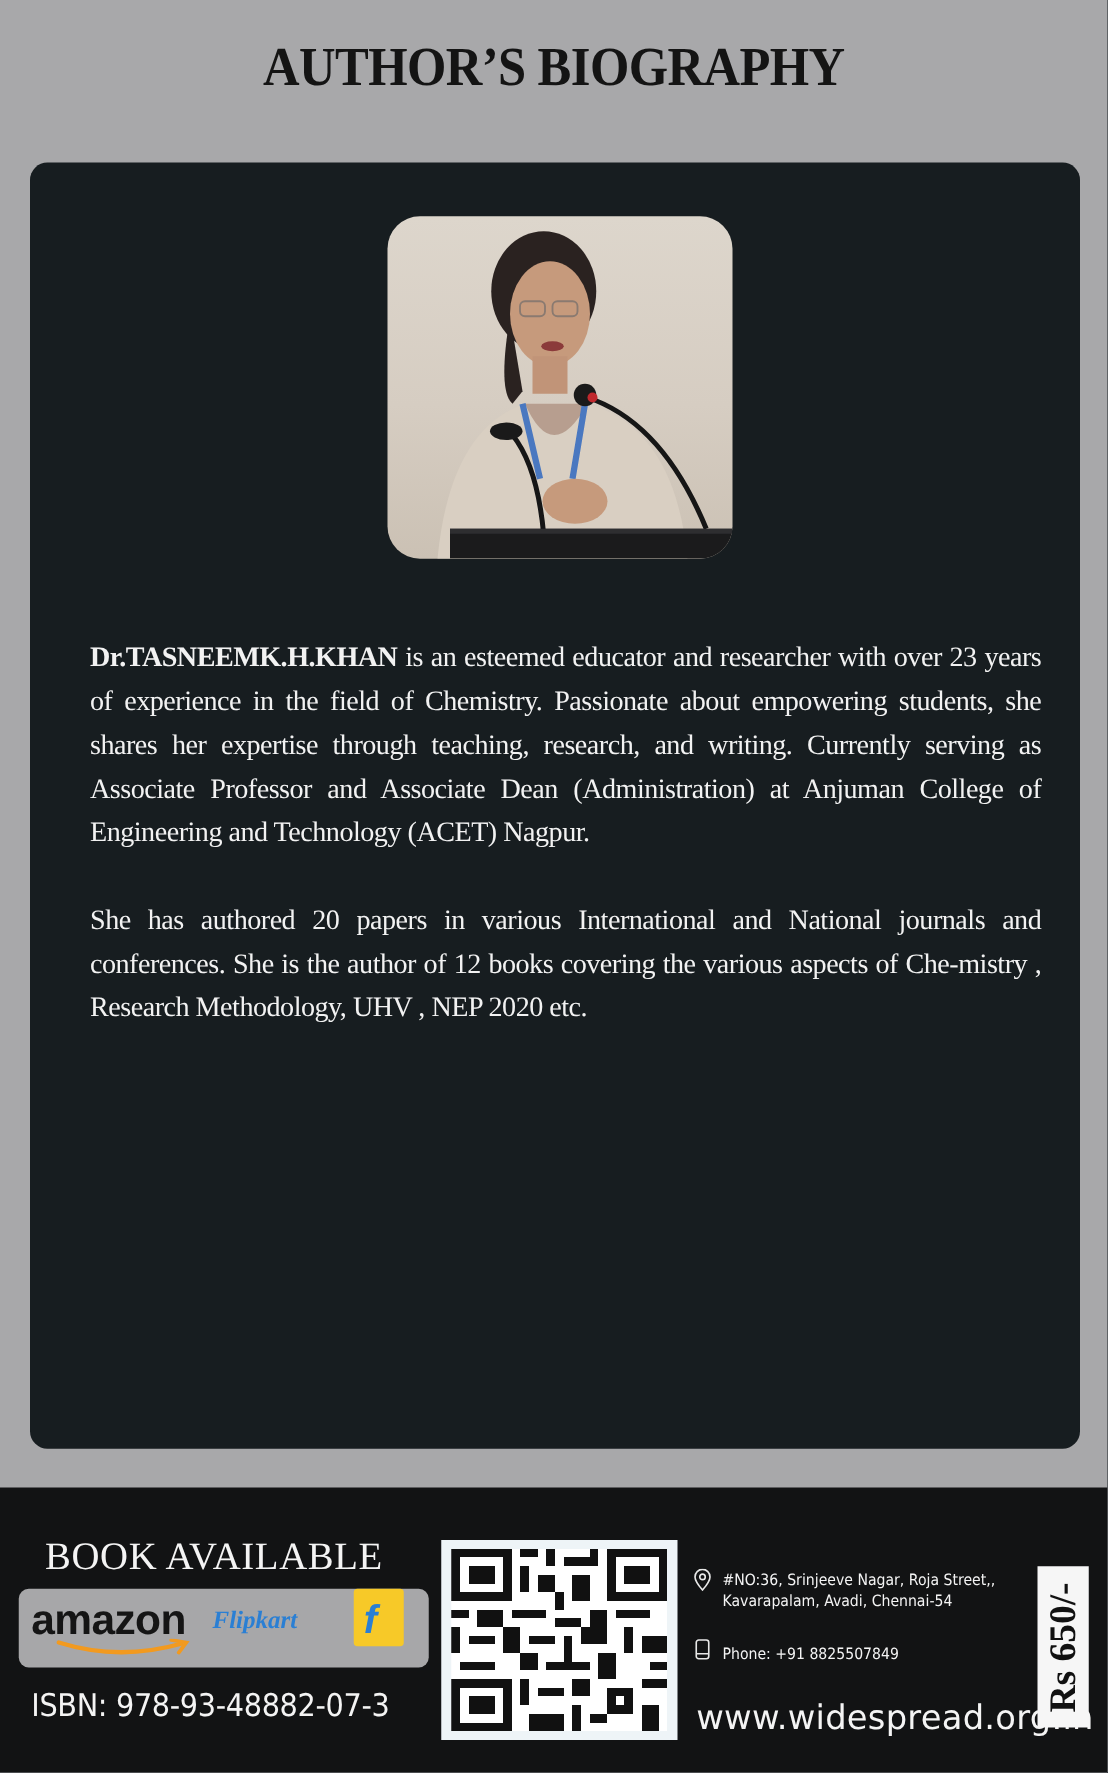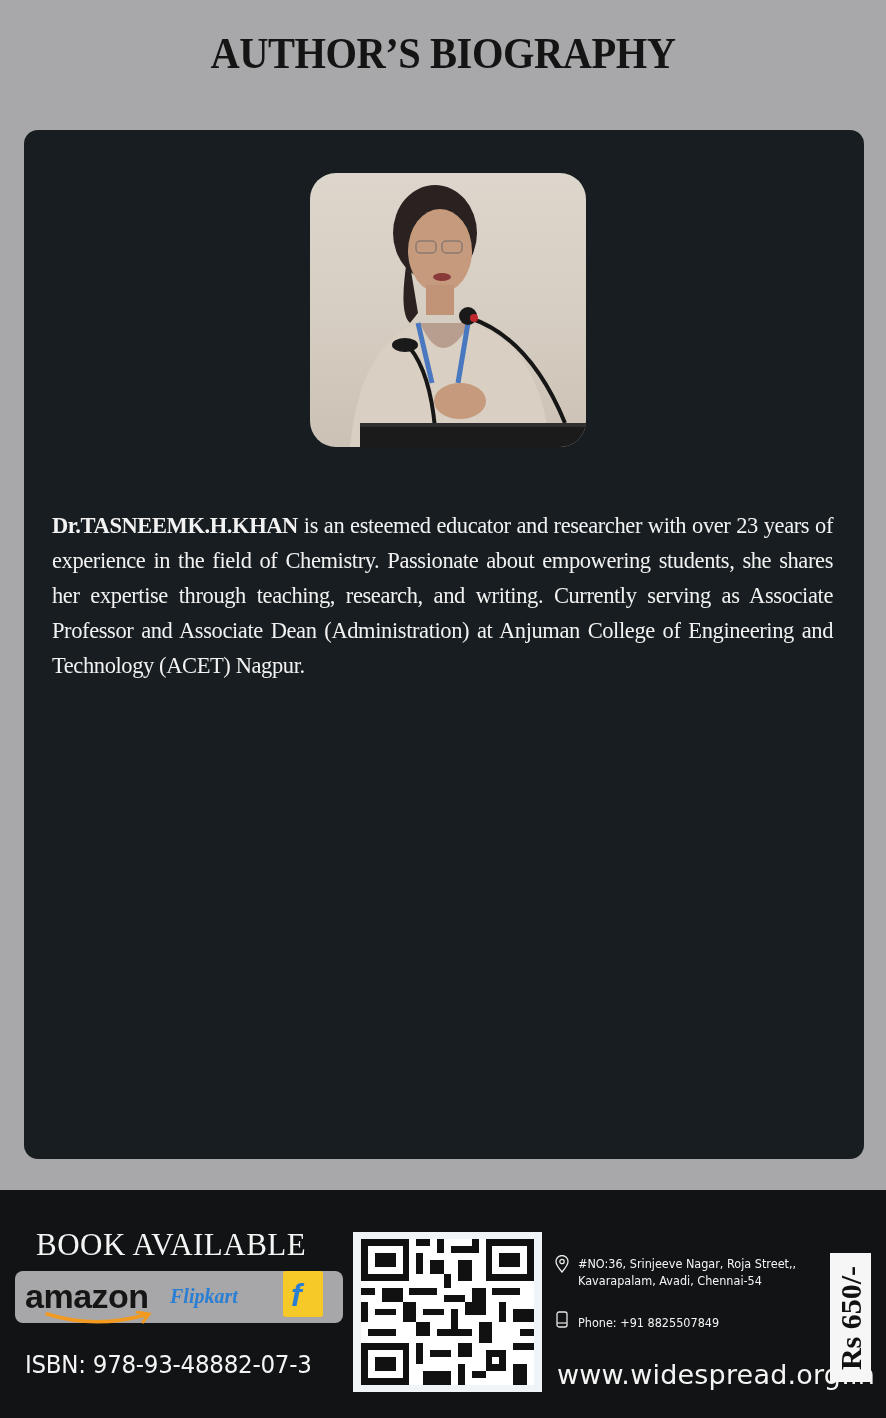--- a/index.html
+++ b/index.html
@@ -19,32 +19,32 @@
   .photo {
     position: absolute; left: 310px; top: 173px; width: 276px; height: 274px;
     border-radius: 26px; overflow: hidden;
     background: linear-gradient(180deg, #ddd6cc 0%, #d6cdc2 55%, #cbc1b4 100%);
   }
   .bio {
     position: absolute; left: 52px; top: 508px; width: 781px;
     color: #f2f2f2; font-family: "Liberation Serif", serif; font-size: 22.5px; line-height: 35px;
     text-align: justify; letter-spacing: -0.4px;
   }
-  .bio p { margin-bottom: 35px; text-align: justify; }
+  .bio p { margin-bottom: 35px; text-align: justify; margin-left: 20px; }
   .bio b { font-weight: bold; }
 
   .footer {
     position: absolute; left: 0; top: 1190px; width: 886px; height: 228px; background: #121314;
   }
   .book-available {
     position: absolute; left: 36px; top: 1227px; color: #f4f4f4;
     font-family: "Liberation Serif", serif; font-size: 31px; letter-spacing: 0.5px;
   }
   .stores {
-    position: absolute; left: 15px; top: 1271px; width: 328px; height: 52px;
+    position: absolute; left: 15px; top: 1271px; width: 328px; height: 63px;
     background: #a7a7a9; border-radius: 8px;
   }
   .amazon {
     position: absolute; left: 10px; top: 6px; font-family: "Liberation Sans", sans-serif;
     font-weight: bold; font-size: 34px; color: #151515; letter-spacing: -0.5px;
   }
   .amazon-smile { position: absolute; left: 30px; top: 40px; }
   .flipkart {
     position: absolute; left: 155px; top: 14px; font-family: Liberation Serif, serif;
     font-weight: bold; font-style: italic; font-size: 20px; color: #2a7fd4;
@@ -131,20 +131,21 @@
     <path d="M100 175 Q120 200 125 255" stroke="#161616" stroke-width="4" fill="none"></path>
     <ellipse cx="95" cy="172" rx="13" ry="7" fill="#1a1a1a"></ellipse>
 
     <rect x="50" y="250" width="226" height="24" fill="#1b1b1c"></rect>
     <rect x="50" y="250" width="226" height="4" fill="#2e2e30"></rect>
   </svg>
 </div>
 
 <div class="bio">
   <p><b>Dr.TASNEEMK.H.KHAN</b><span> is an esteemed educator and researcher with over 23 years of experience in the field of Chemistry. Passionate about empowering students, she shares her expertise through teaching, research, and writing. Currently serving as Associate Professor and Associate Dean (Administration) at Anjuman College of Engineering and Technology (ACET) Nagpur.</span></p>
+  <p>She has authored 20 papers in various International and  National journals and conferences. She is the author of 12 books covering the various aspects of Che-mistry , Research Methodology, UHV , NEP 2020 etc.</p>
 </div>
 
 <div class="footer"></div>
 
 <div class="book-available">BOOK AVAILABLE</div>
 
 <div class="stores">
   <div class="amazon">amazon</div>
   <svg class="amazon-smile" width="110" height="14" viewBox="0 0 110 14">
     <path d="M2 3 Q50 18 100 4" stroke="#f29a1f" stroke-width="3.5" fill="none" stroke-linecap="round"></path>

